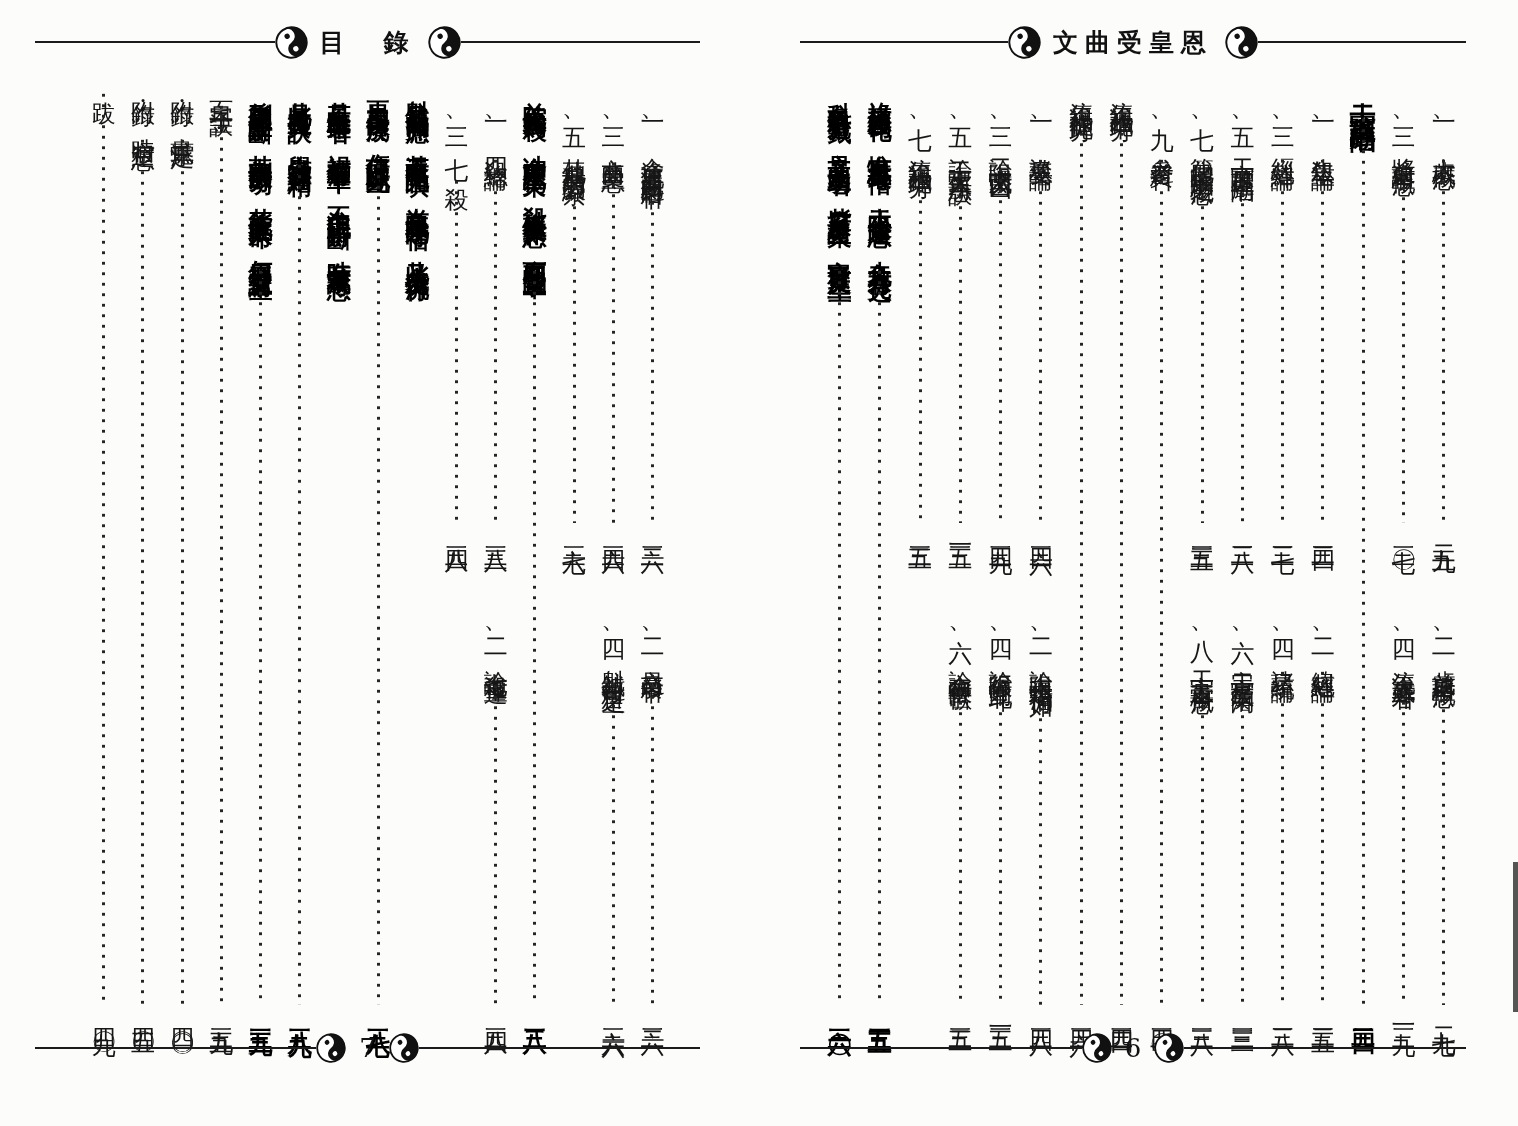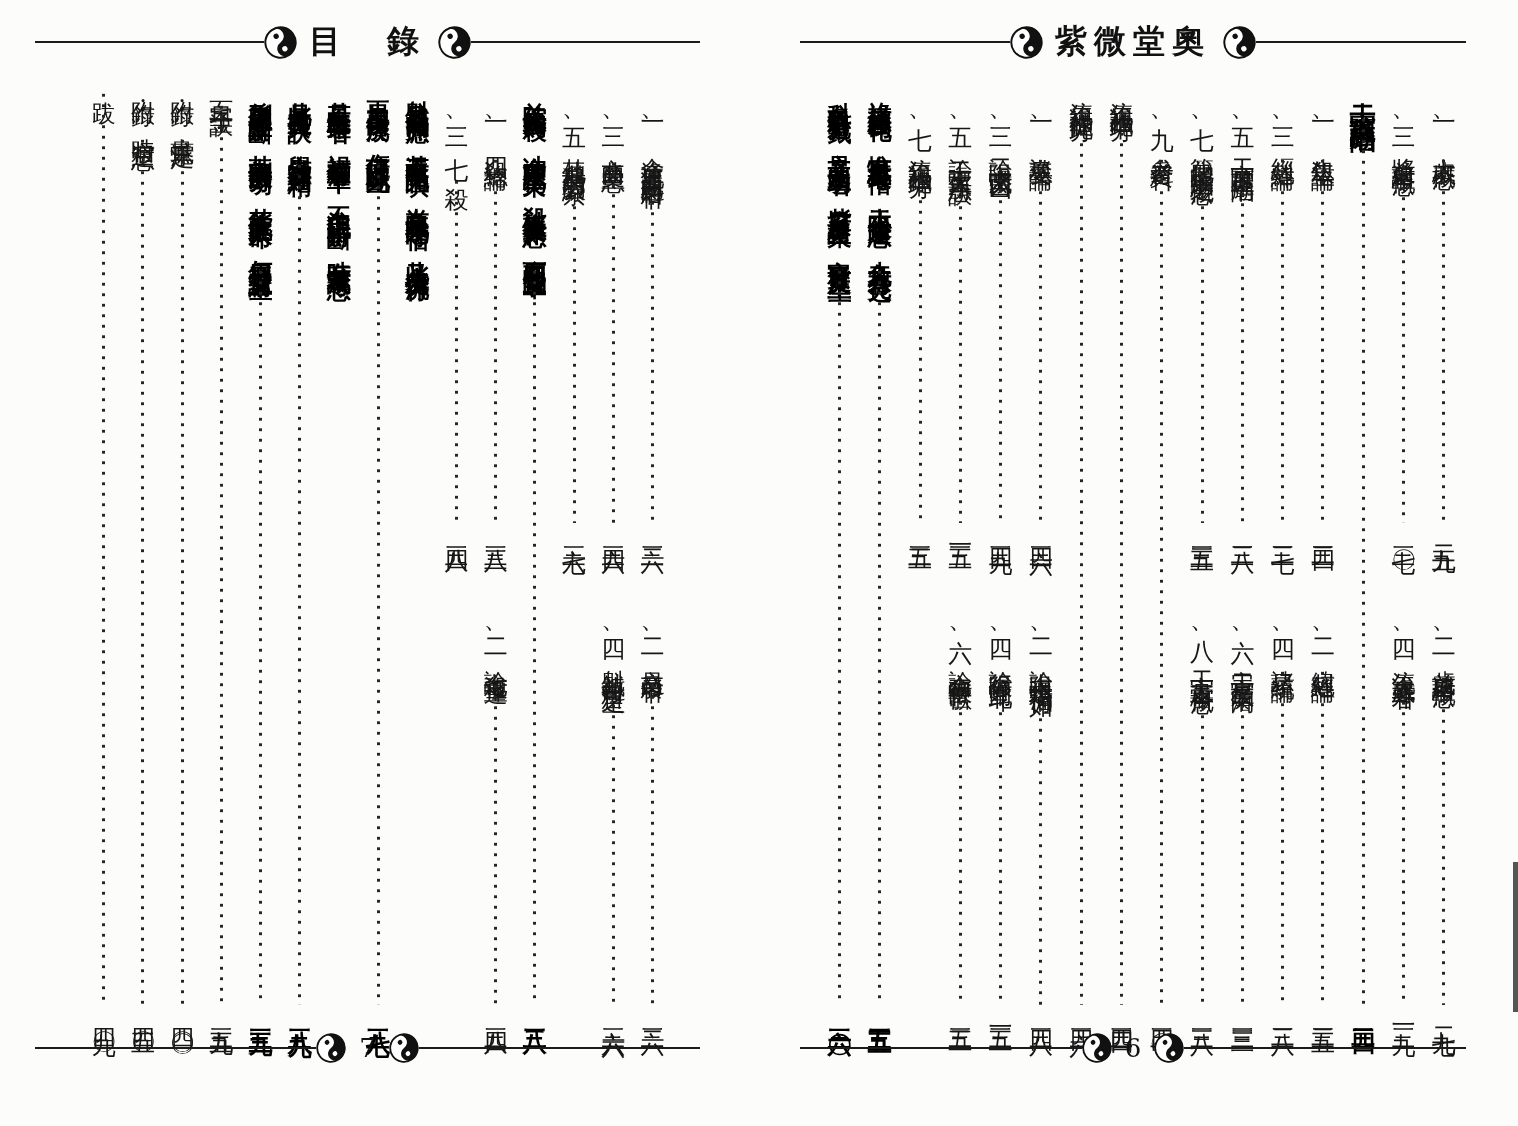--- a/index.html
+++ b/index.html
@@ -7,21 +7,21 @@
           font-family:"DejaVu Serif","Liberation Serif",serif;color:#161616;}
   .page{position:absolute;top:0;height:1126px;}
   .page.left{left:35px;width:665px;}
   .page.right{left:800px;width:666px;}
 
   
   .pagebar{position:absolute;left:0;width:100%;display:flex;align-items:center;height:40px;}
   .pagebar.top{top:22px;}
   .pagebar.bottom{top:1028px;}
   .rule{flex:1;height:2px;background:#1b1b1b;}
-  .htitle{font-size:32px;font-weight:bold;margin:0 12px;letter-spacing:7px;white-space:pre;color:#111;}
+  .htitle{font-size:25px;font-weight:bold;margin:0 12px;letter-spacing:7px;white-space:pre;color:#111;}
   .pnum{font-size:26px;margin:0 13px;color:#111;}
   .yy{width:33px;height:33px;flex:0 0 auto;}
   .pagebar.bottom .yy{width:30px;height:30px;}
 
   
   .content{position:absolute;top:82px;height:934px;display:flex;flex-direction:row-reverse;}
   .page.left .content{right:28px;width:588px;}
   .page.right .content{right:2px;width:645px;}
   .col{display:flex;writing-mode:vertical-rl;text-orientation:upright;height:100%;flex:0 0 auto;}
   .page.left .col{width:39.2px;}
@@ -222,21 +222,21 @@
     <div class="pagebar top">
       <div class="rule"></div>
       <svg class="yy" viewBox="0 0 100 100">
           <g transform="rotate(-35 50 50)">
             <circle cx="50" cy="50" r="46" fill="#fff" stroke="#111" stroke-width="6"></circle>
             <path d="M50,4 a46,46 0 0,1 0,92 a23,23 0 0,1 0,-46 a23,23 0 0,0 0,-46" fill="#111"></path>
             <circle cx="50" cy="27" r="8" fill="#111"></circle>
             <circle cx="50" cy="73" r="8" fill="#fff"></circle>
           </g>
         </svg>
-      <div class="htitle">紫微堂奧</div>
+      <div class="htitle">文曲受皇恩</div>
       <svg class="yy" viewBox="0 0 100 100">
           <g transform="rotate(-35 50 50)">
             <circle cx="50" cy="50" r="46" fill="#fff" stroke="#111" stroke-width="6"></circle>
             <path d="M50,4 a46,46 0 0,1 0,92 a23,23 0 0,1 0,-46 a23,23 0 0,0 0,-46" fill="#111"></path>
             <circle cx="50" cy="27" r="8" fill="#111"></circle>
             <circle cx="50" cy="73" r="8" fill="#fff"></circle>
           </g>
         </svg>
       <div class="rule"></div>
     </div>

